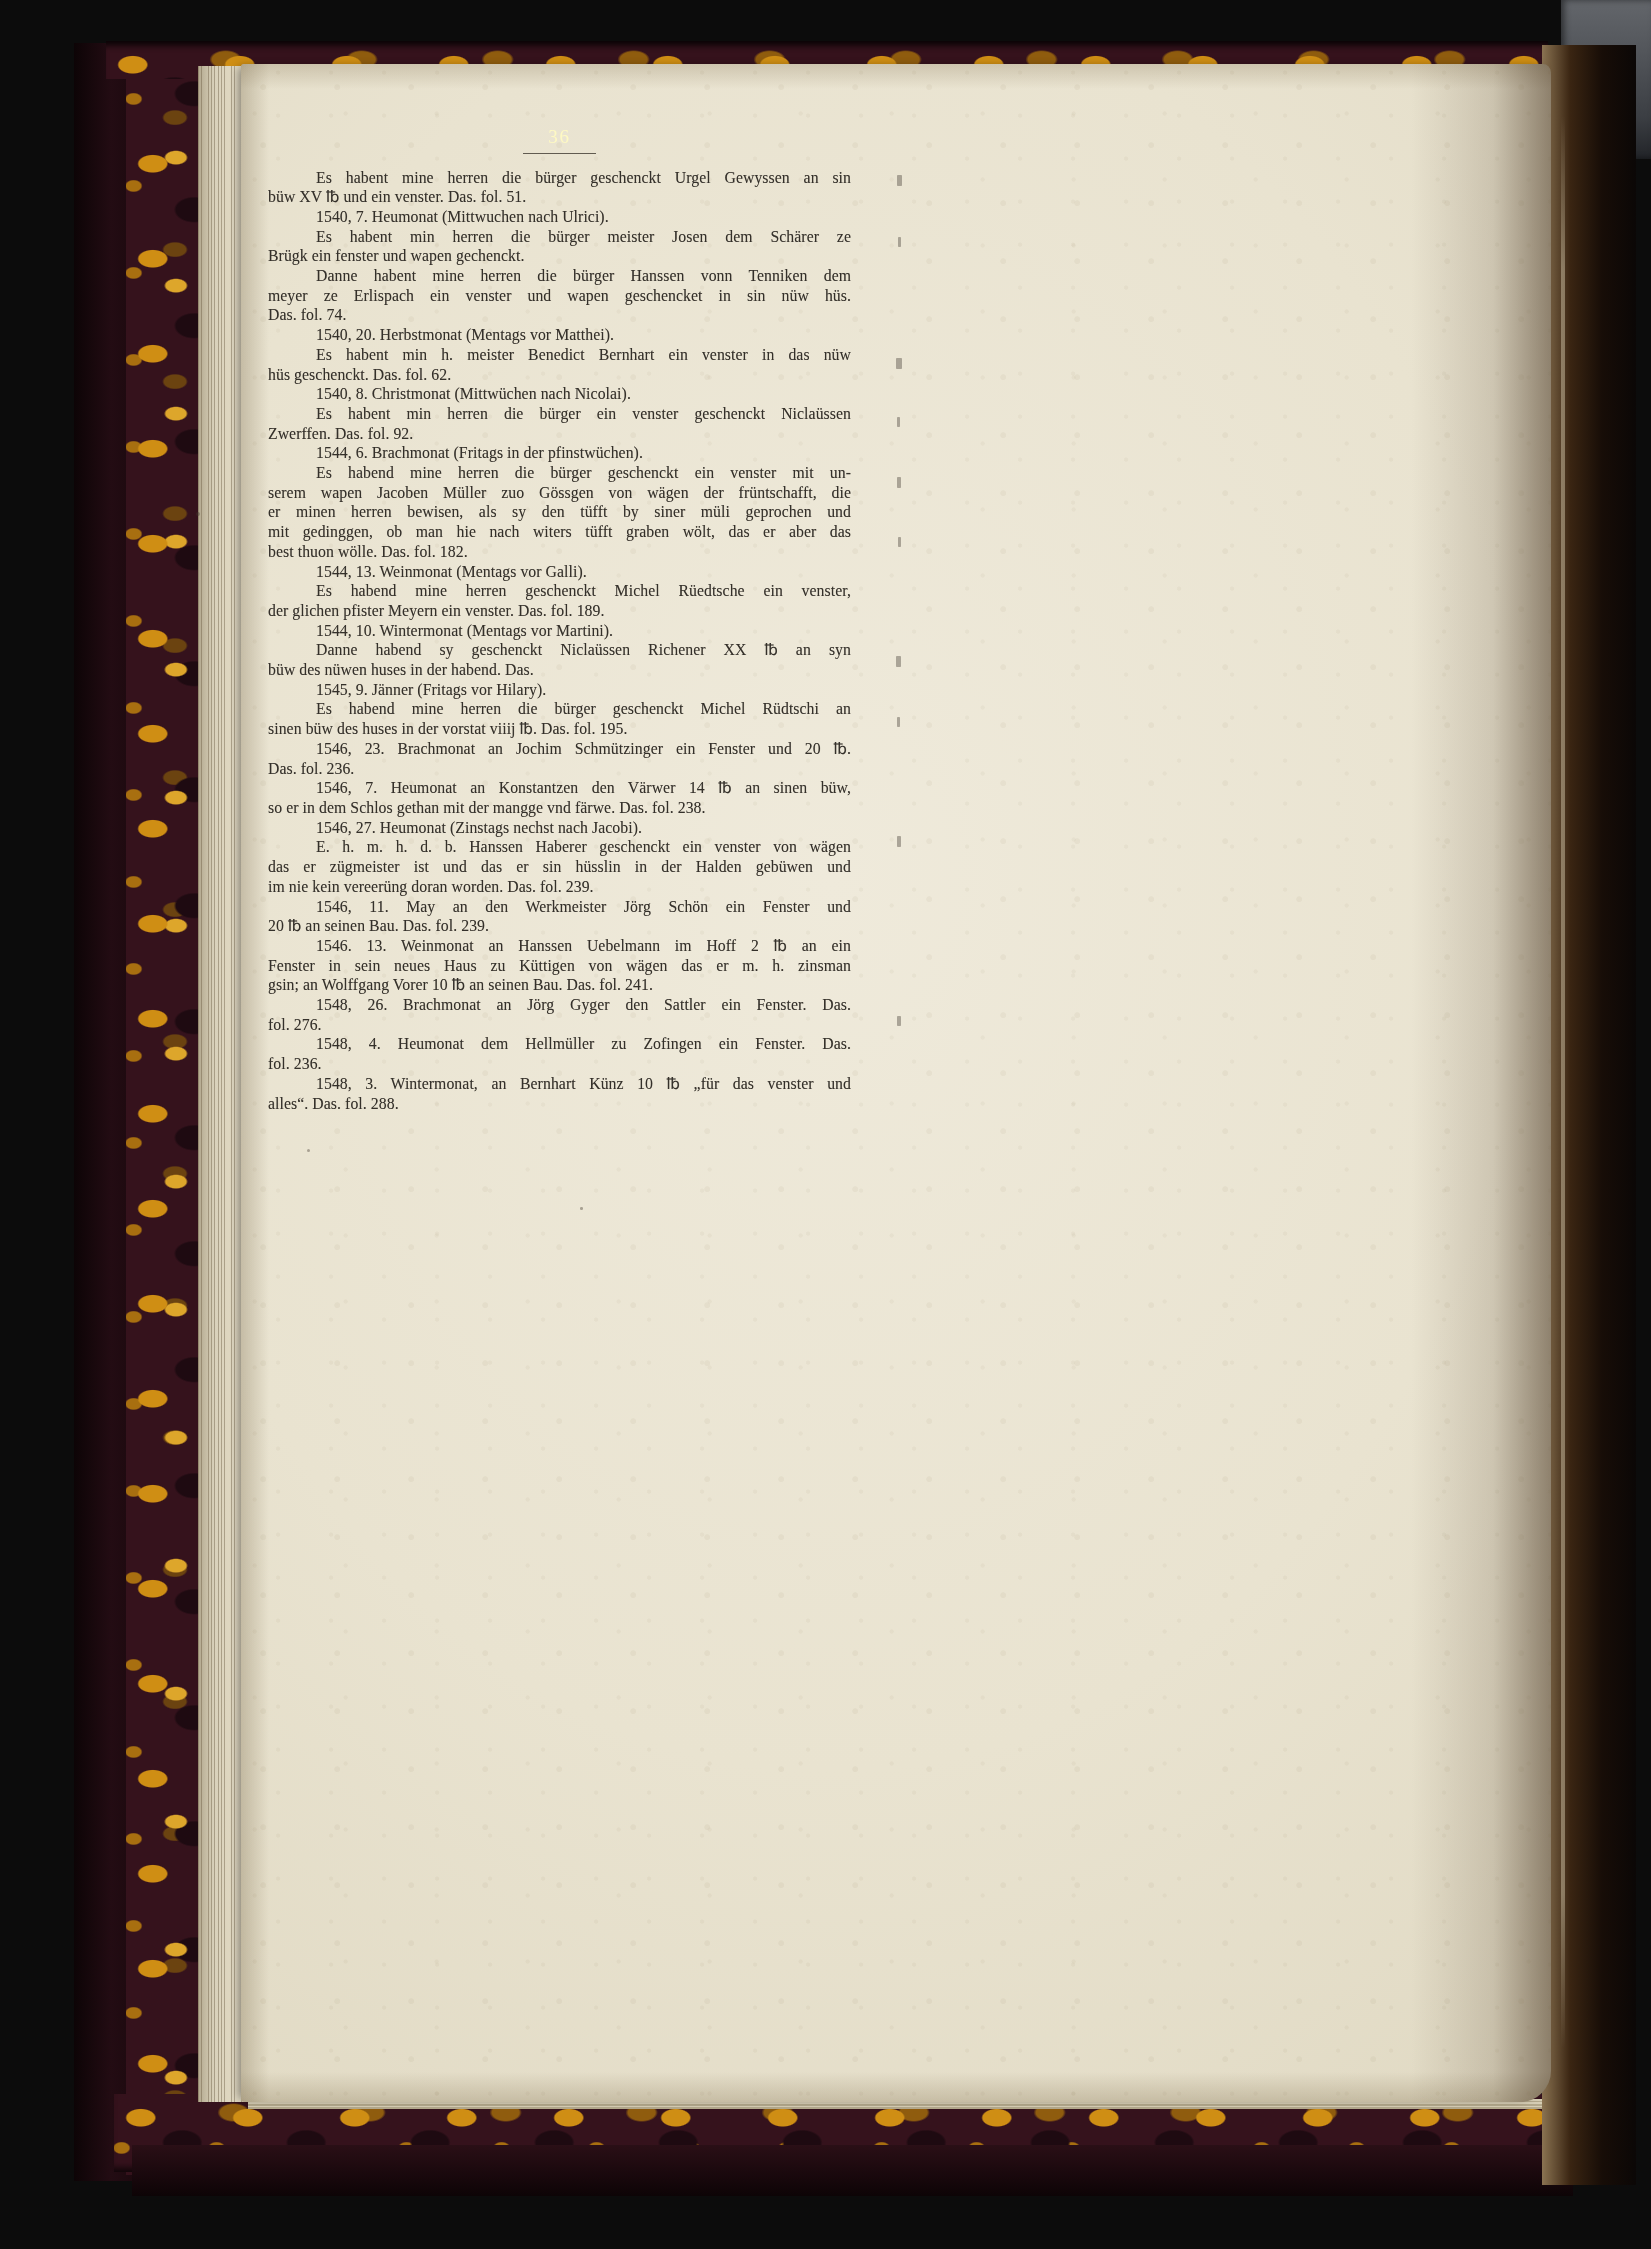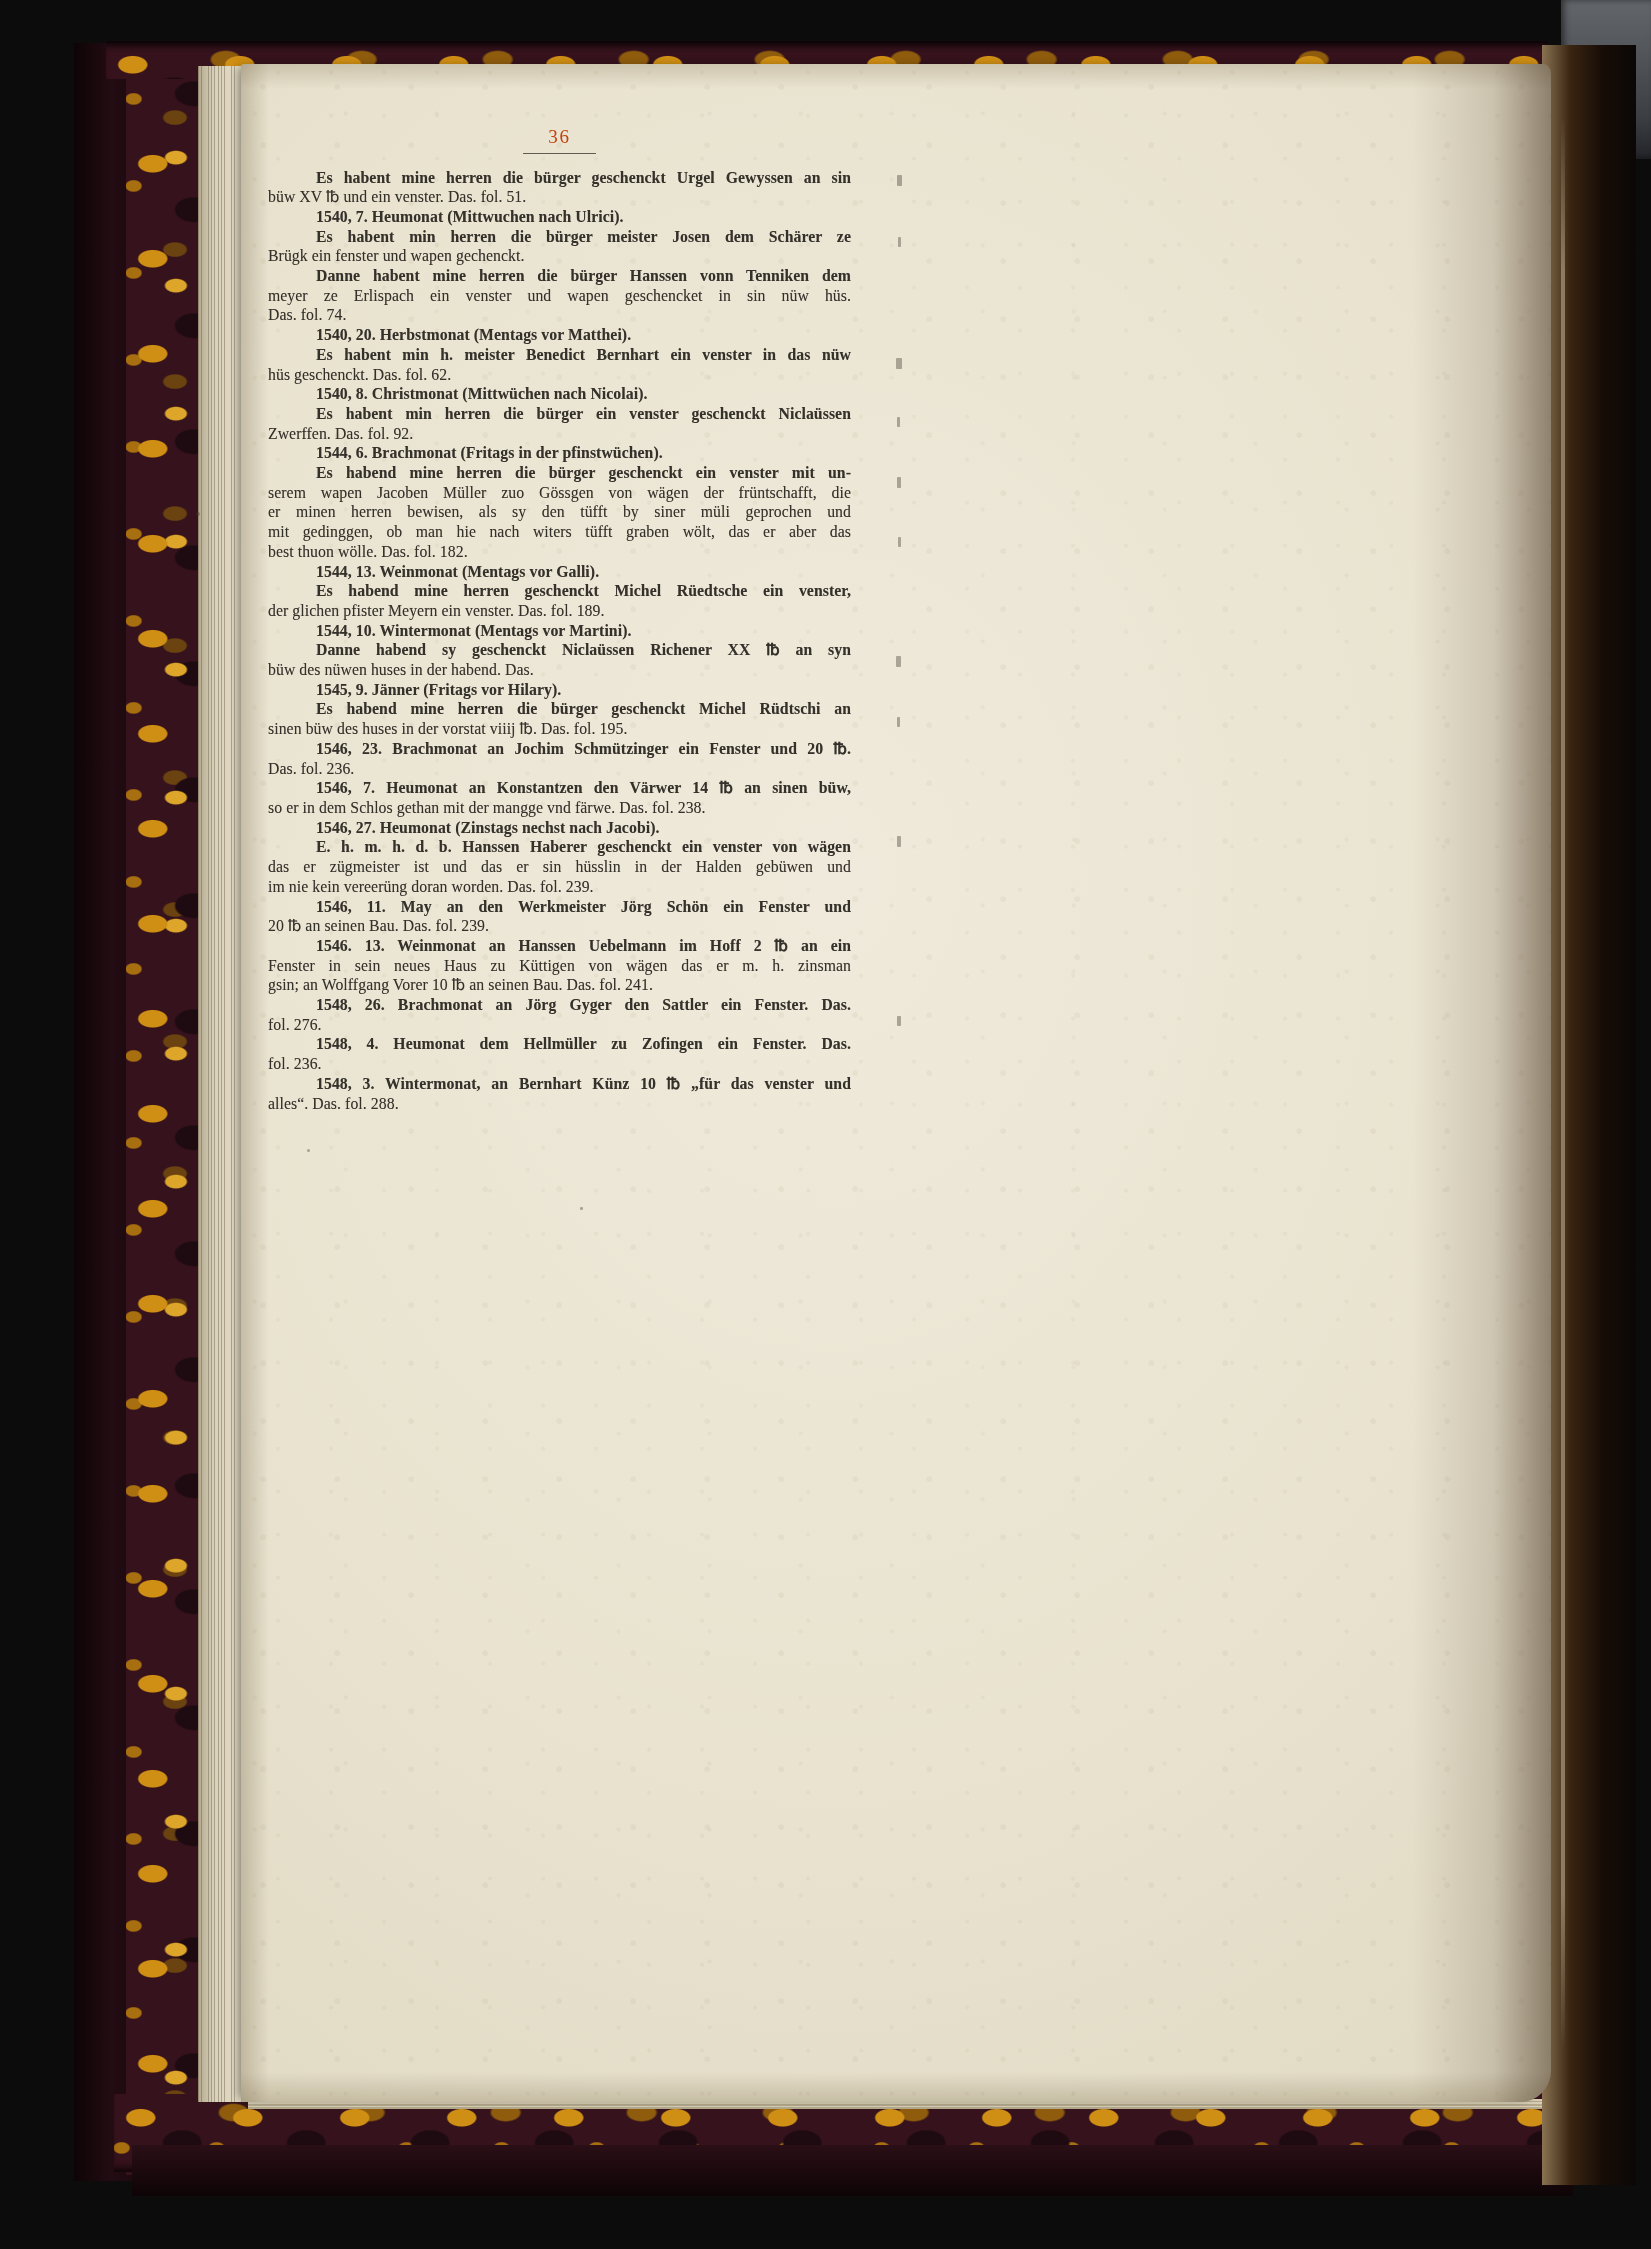--- a/index.html
+++ b/index.html
@@ -79,28 +79,28 @@
     background-image:
       radial-gradient(circle at 30% 40%, rgba(120,100,60,.06) 0 2.5px, transparent 3.3px),
       radial-gradient(circle at 70% 20%, rgba(120,100,60,.05) 0 1.7px, transparent 2.5px),
       radial-gradient(circle at 15% 75%, rgba(120,100,60,.05) 0 1.7px, transparent 2.5px);
     background-size:74px 58px,53px 43px,91px 66px;
   }
 
   .text-block{left:268px;top:126px;width:583px;color:#34302a;}
   .page-num-row{text-align:center;margin-bottom:16.5px;height:25px;}
   .page-num{
-    display:inline-block;font-size:19px;letter-spacing:1.7px;color:#c2410c;
+    display:inline-block;font-size:19px;letter-spacing:1.7px;color:#fef9c3;
     padding:0 25px 5px;border-bottom:1.3px solid rgba(62,56,48,.8);text-align:center;
   }
   .line{
     font-size:15.7px;line-height:19.7px;letter-spacing:0.1px;
     text-shadow:0.2px 0.2px 0 rgba(52,48,42,.3);
   }
-  .line.indent{padding-left:48px;font-weight:bold;}
+  .line.indent{padding-left:48px;}
   .line.just{text-align:justify;text-align-last:justify;}
 
   .mark{background:rgba(60,52,44,.38);border-radius:0.8px;}
   .speck{background:rgba(70,60,50,.4);border-radius:50%;}
 </style>
 </head>
 <body>
 
 <div class="abs corner-object"></div>
 

